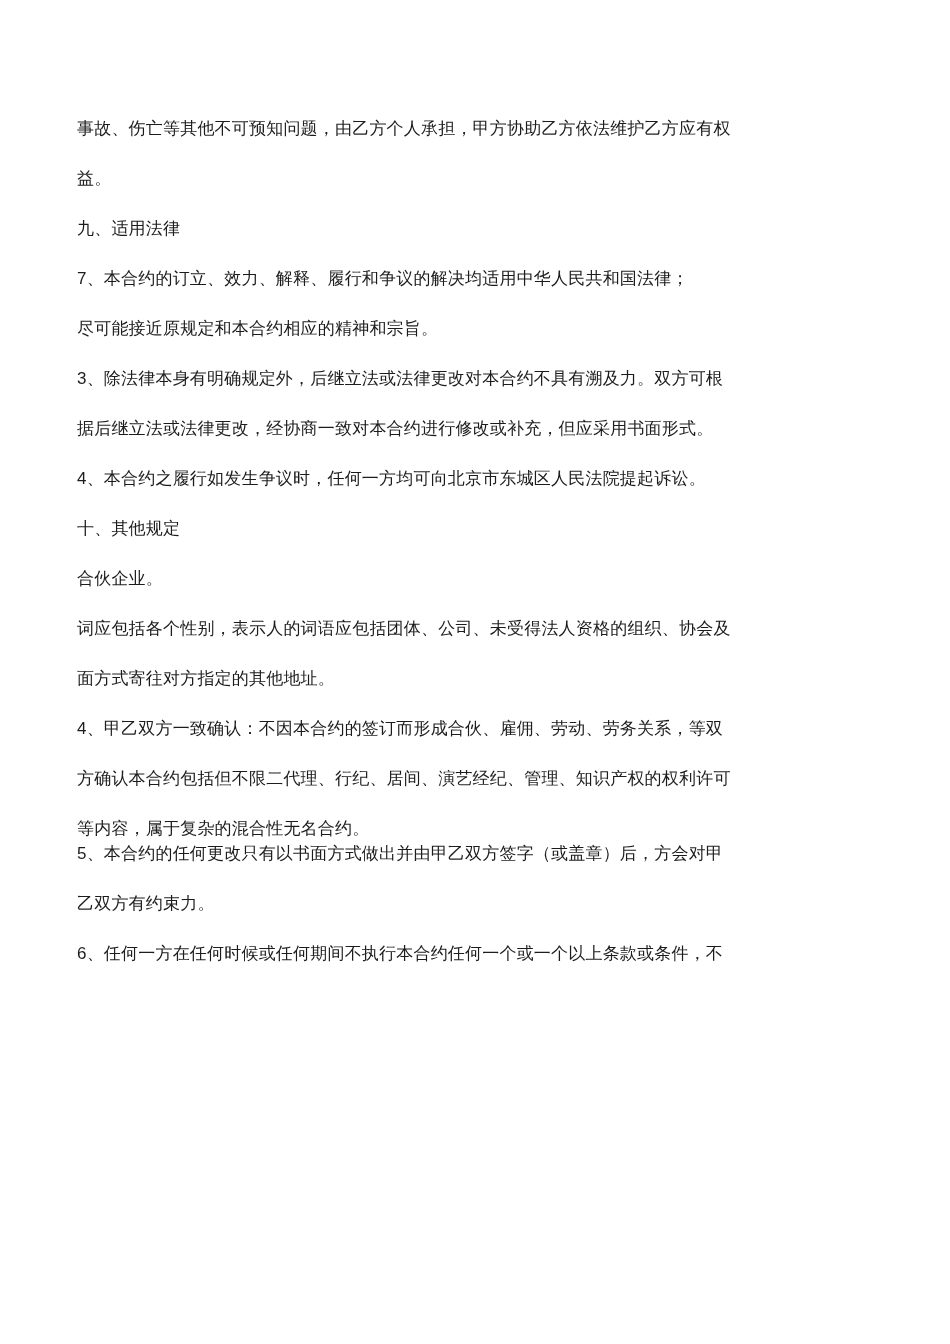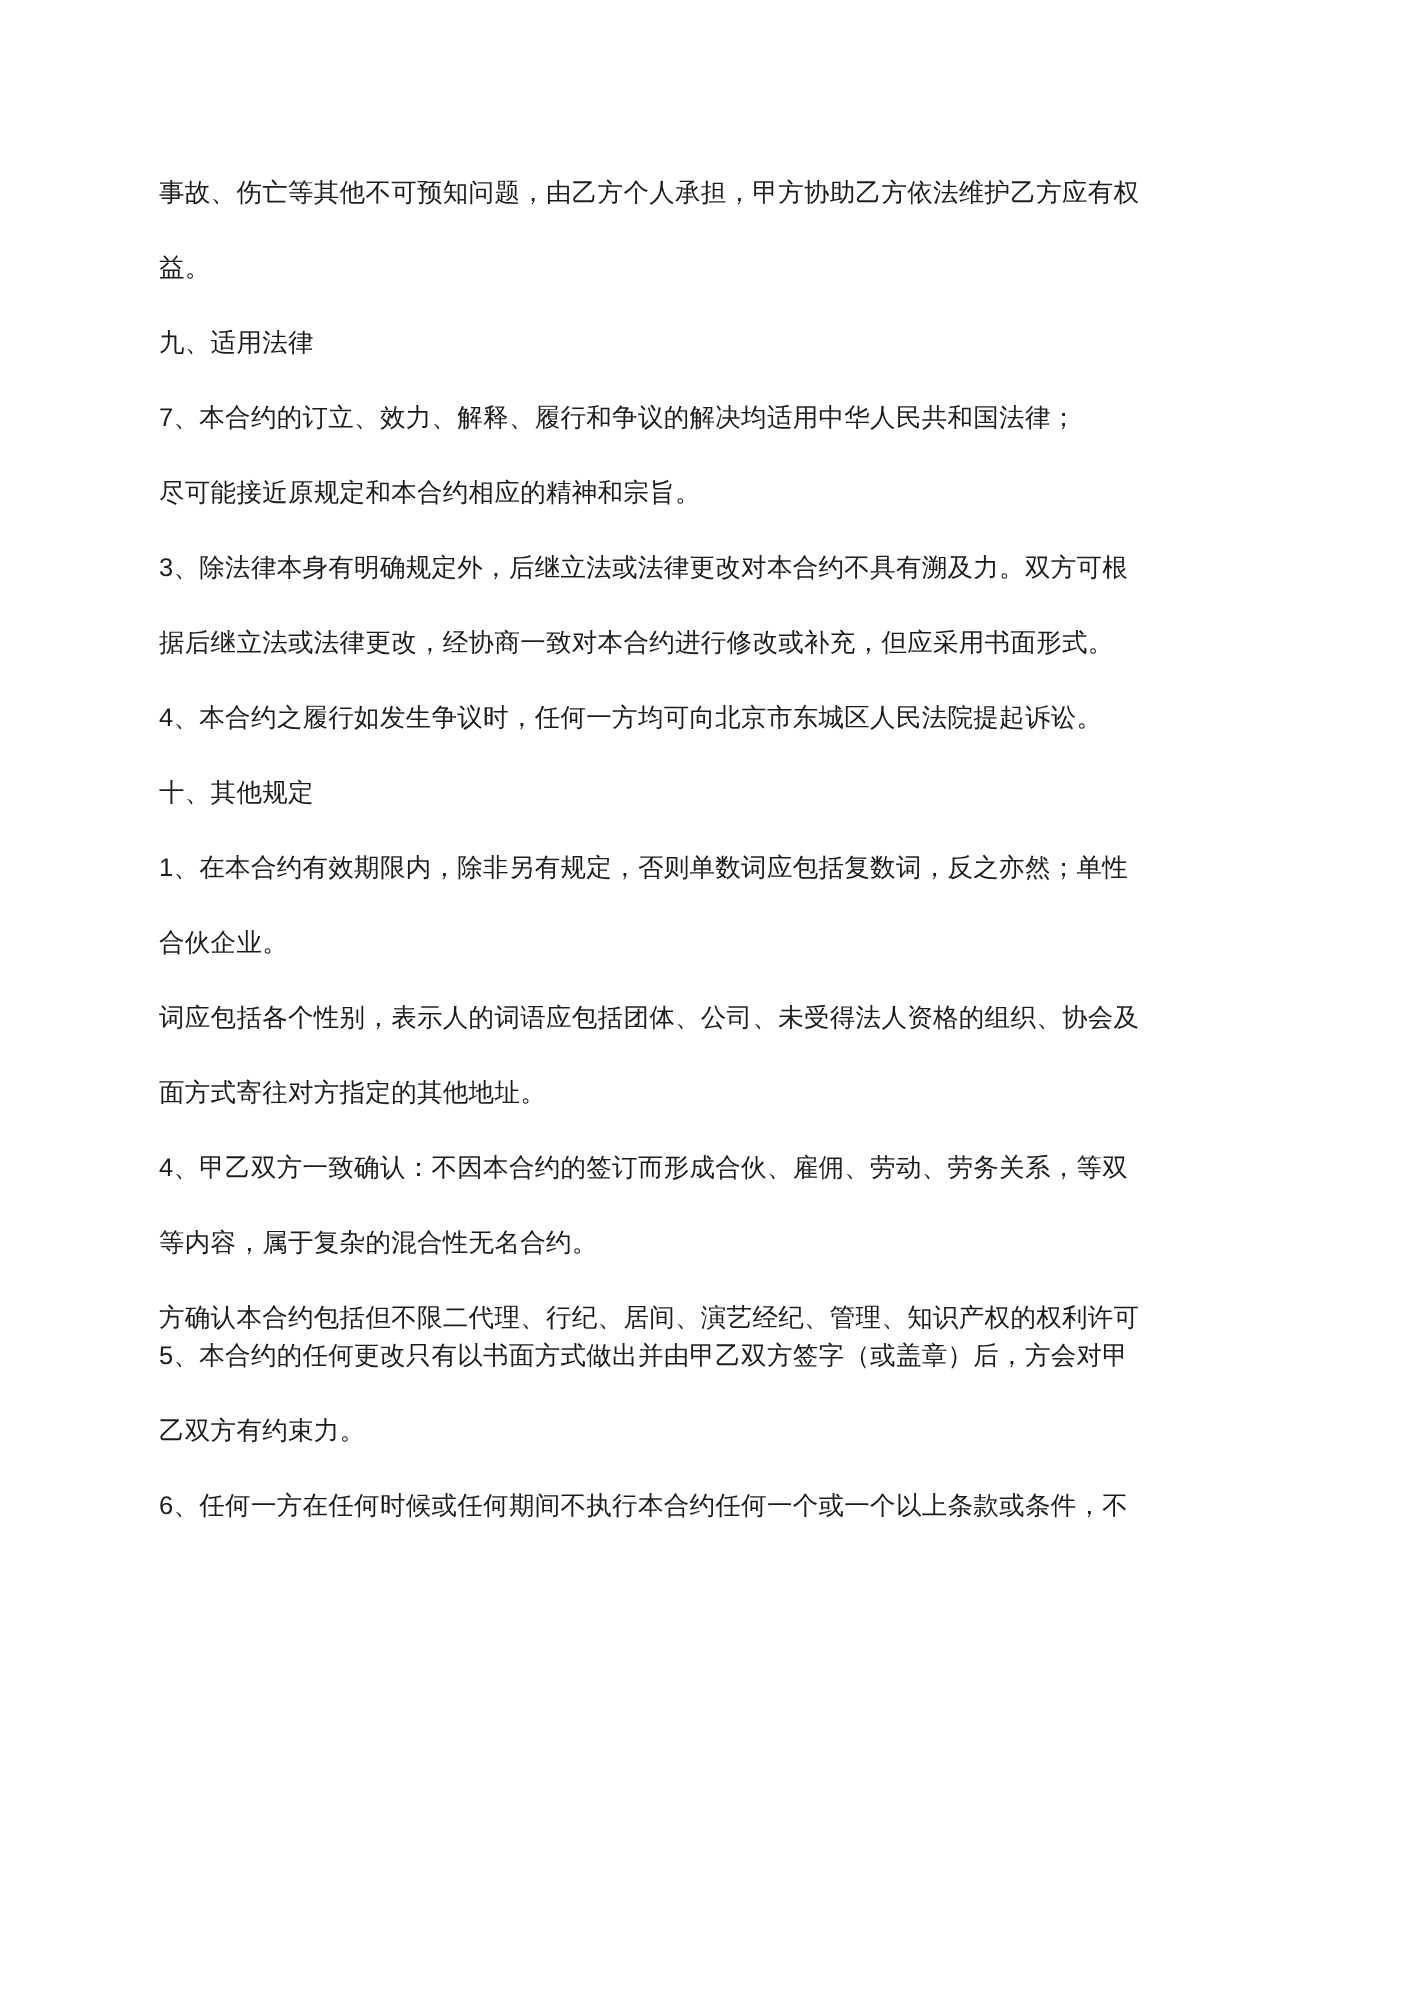--- a/index.html
+++ b/index.html
@@ -11,21 +11,21 @@
     position: relative;
     width: 950px;
     height: 1344px;
     margin: 0 auto;
     background: #ffffff;
     color: #1c1c1c;
     font-family: "Liberation Sans", "DejaVu Sans", sans-serif;
     overflow: hidden;
   }
   .doc-lines {
-    padding: 103px 120px 0 106px;
+    padding: 103px 120px 0 77px;
   }
   .line {
     height: 50px;
     display: flex;
     align-items: center;
     font-size: 17px;
     letter-spacing: 0.2px;
     white-space: nowrap;
     font-weight: 400;
   }
@@ -52,35 +52,34 @@
       <div class="line">尽可能接近原规定和本合约相应的精神和宗旨。</div>
 
       <div class="line">3、除法律本身有明确规定外，后继立法或法律更改对本合约不具有溯及力。双方可根</div>
 
       <div class="line">据后继立法或法律更改，经协商一致对本合约进行修改或补充，但应采用书面形式。</div>
 
       <div class="line">4、本合约之履行如发生争议时，任何一方均可向北京市东城区人民法院提起诉讼。</div>
 
       <div class="line">十、其他规定</div>
 
-      <div class="line">1、在本合约有效期限内，除非另有规定，否则单数词应包括复数词，反之亦然；单性</div>
 
       <div class="line">合伙企业。</div>
 
       <div class="line">词应包括各个性别，表示人的词语应包括团体、公司、未受得法人资格的组织、协会及</div>
 
 
 
       <div class="line">面方式寄往对方指定的其他地址。</div>
 
       <div class="line">4、甲乙双方一致确认：不因本合约的签订而形成合伙、雇佣、劳动、劳务关系，等双</div>
 
+      <div class="line">方确认本合约包括但不限二代理、行纪、居间、演艺经纪、管理、知识产权的权利许可</div>
+
       <div class="line">等内容，属于复杂的混合性无名合约。</div>
-
-      <div class="line">方确认本合约包括但不限二代理、行纪、居间、演艺经纪、管理、知识产权的权利许可</div>
 
       <div class="line tight">5、本合约的任何更改只有以书面方式做出并由甲乙双方签字（或盖章）后，方会对甲</div>
 
       <div class="line">乙双方有约束力。</div>
 
       <div class="line">6、任何一方在任何时候或任何期间不执行本合约任何一个或一个以上条款或条件，不</div>
     </div>
 </div>
 
 </body></html>

